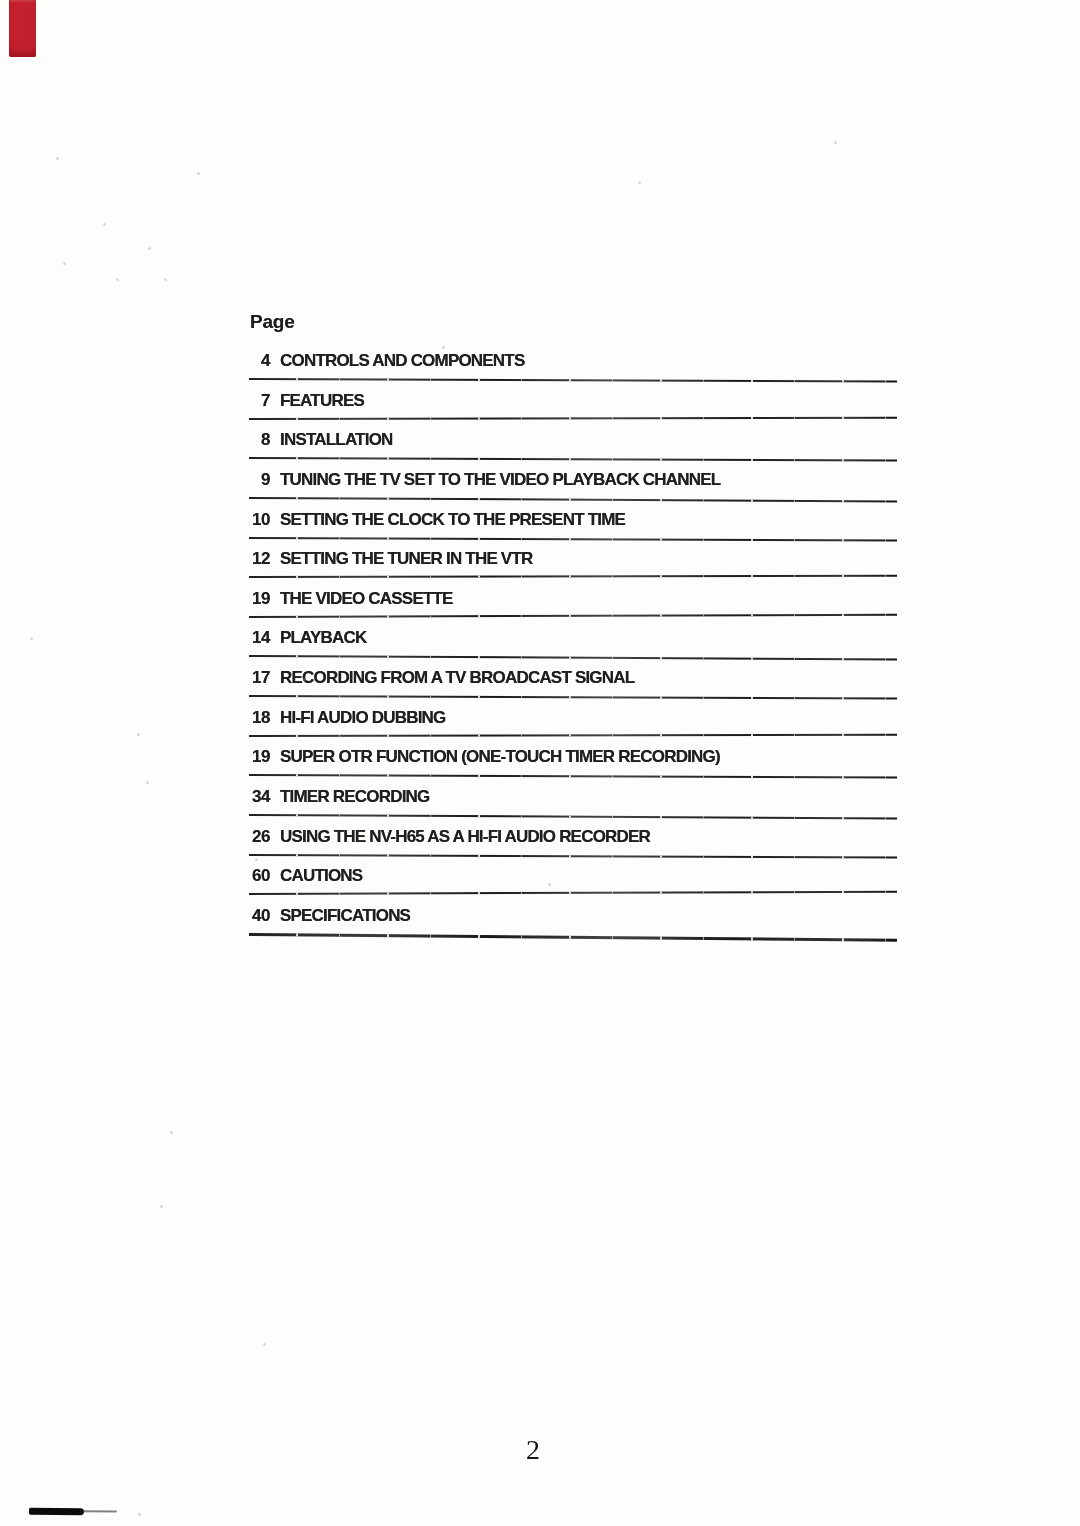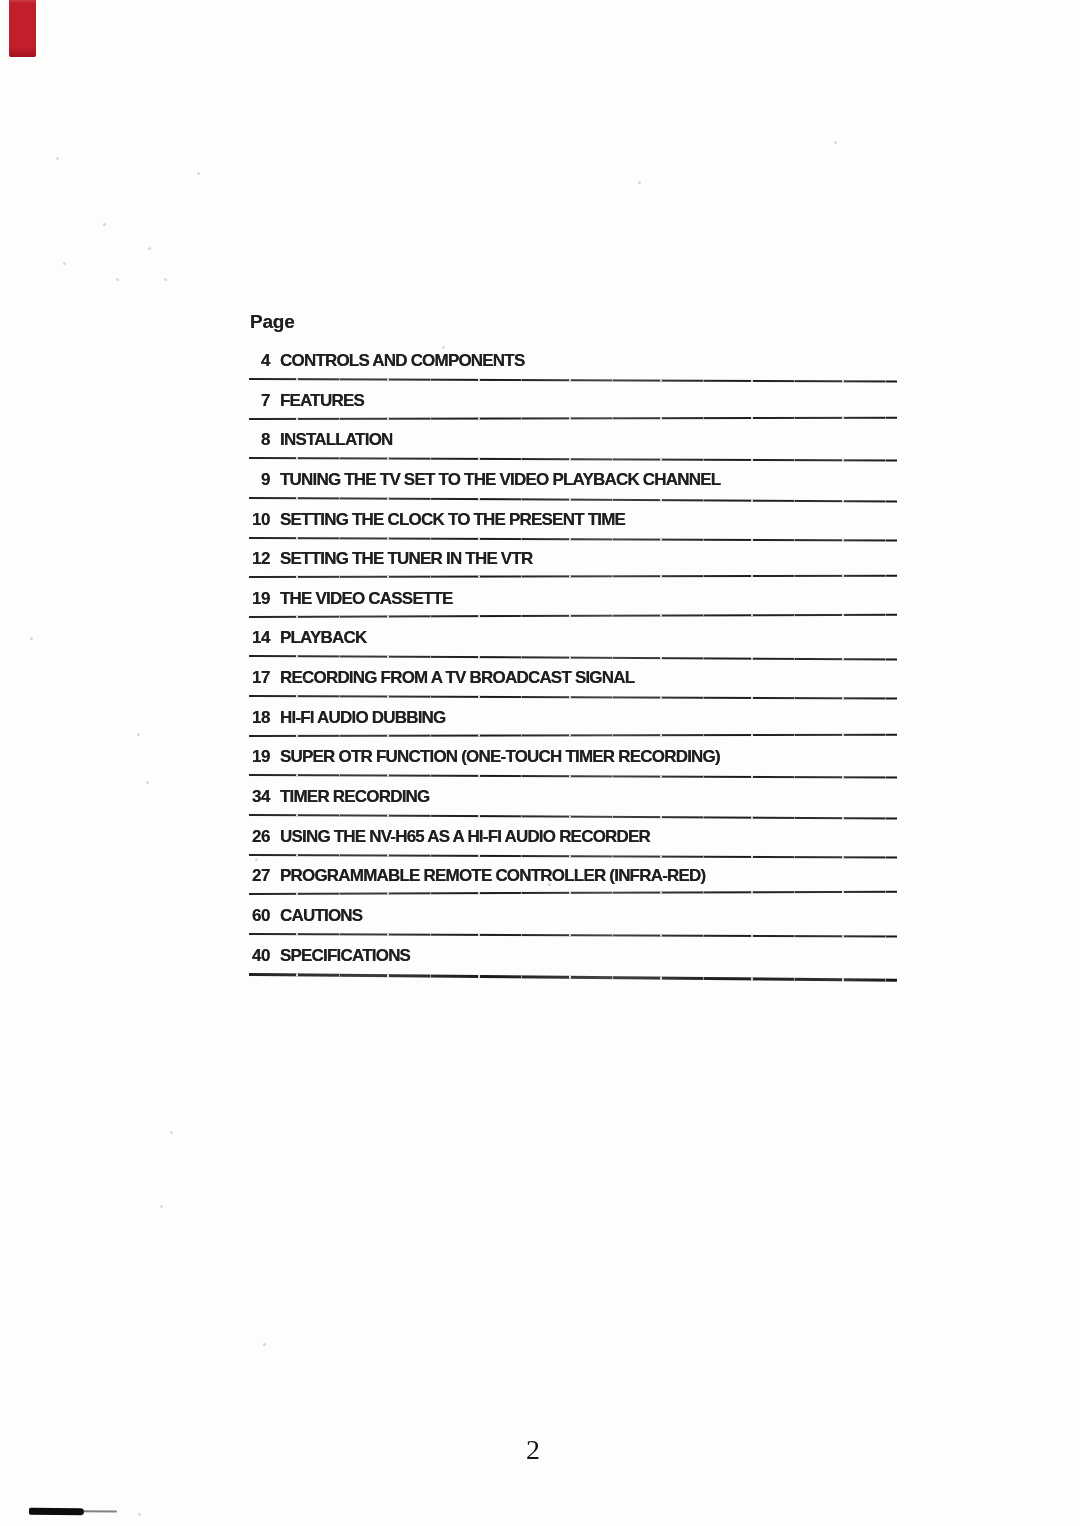--- a/index.html
+++ b/index.html
@@ -149,25 +149,20 @@
     <span class="toc-rule"></span>
   </li>
       <li class="toc-entry">
     <span class="toc-num">34</span>
     <span class="toc-title">TIMER RECORDING</span>
     <span class="toc-rule"></span>
   </li>
       <li class="toc-entry">
     <span class="toc-num">26</span>
     <span class="toc-title">USING THE NV-H65 AS A HI-FI AUDIO RECORDER</span>
-    <span class="toc-rule"></span>
-  </li>
-      <li class="toc-entry">
-    <span class="toc-num">27</span>
-    <span class="toc-title">PROGRAMMABLE REMOTE CONTROLLER (INFRA-RED)</span>
     <span class="toc-rule"></span>
   </li>
       <li class="toc-entry">
     <span class="toc-num">60</span>
     <span class="toc-title">CAUTIONS</span>
     <span class="toc-rule"></span>
   </li>
       <li class="toc-entry">
     <span class="toc-num">40</span>
     <span class="toc-title">SPECIFICATIONS</span>

